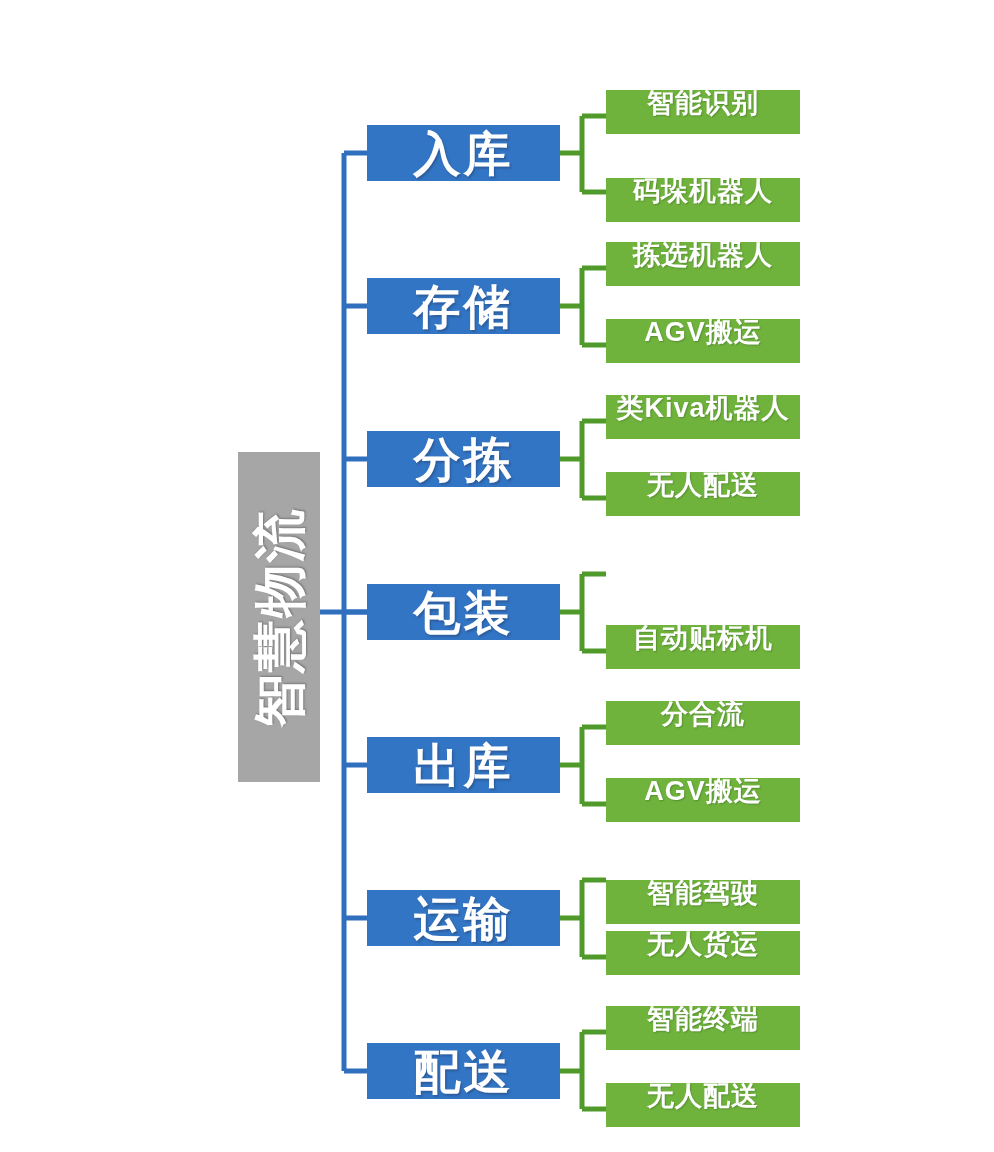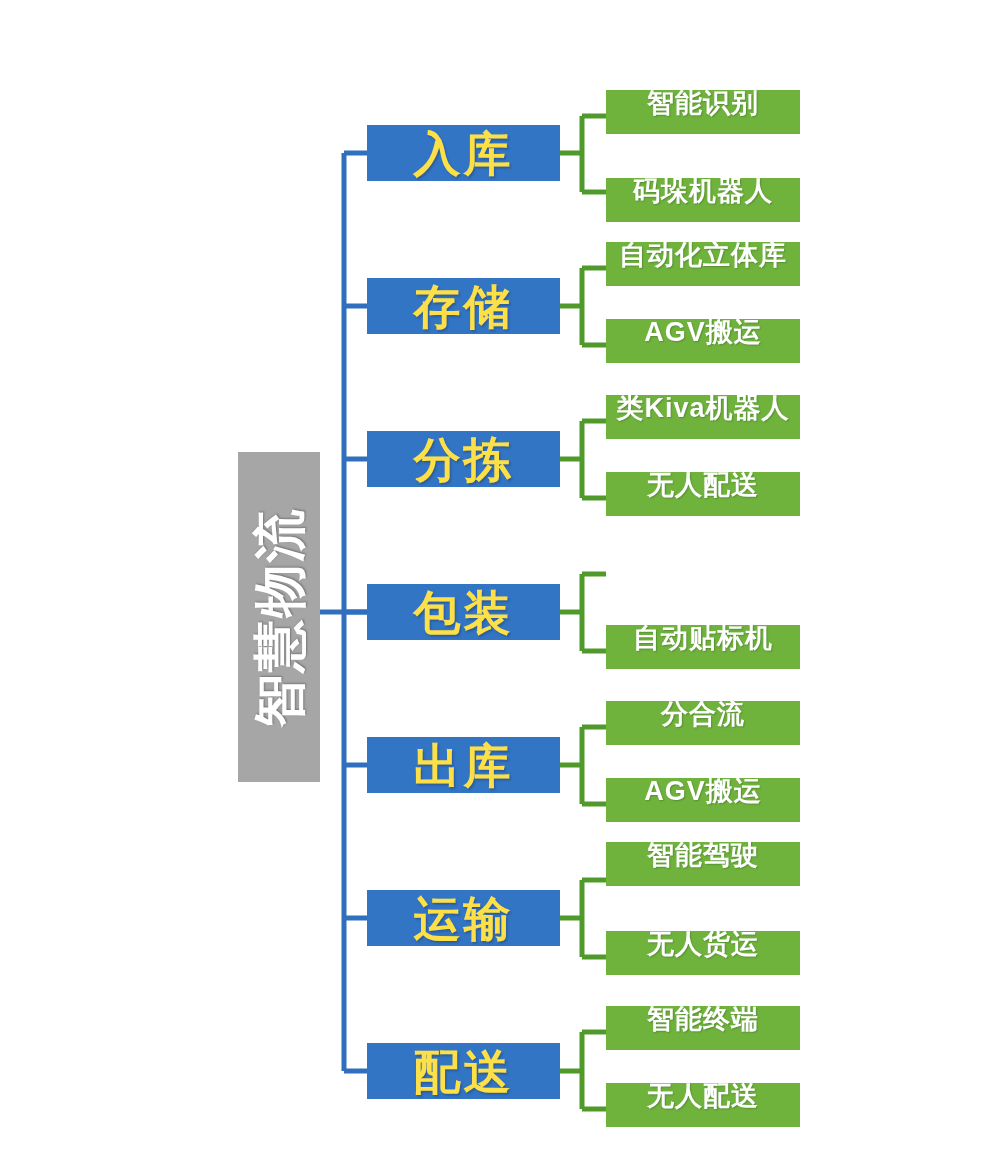--- a/index.html
+++ b/index.html
@@ -58,21 +58,21 @@
     left: 367px;
     width: 193px;
     height: 56px;
     background: #3275c4;
     box-sizing: border-box;
     display: flex;
     align-items: center;
     justify-content: center;
   }
   .l1-label {
-    color: #fde047;
+    color: #ffffff;
     font-size: 47px;
     font-weight: 700;
     line-height: 1;
     letter-spacing: 3px;
     white-space: nowrap;
     text-shadow: 1.5px 1.5px 2px rgba(40,70,120,0.5);
   }
 
   
   .l2-node {
@@ -181,21 +181,21 @@
   </div>
 
   <div class="l2-node" style="top:90px">
     <span class="l2-label">智能识别</span>
   </div>
   <div class="l2-node" style="top:178px">
     <span class="l2-label">码垛机器人</span>
   </div>
 
   <div class="l2-node" style="top:242px">
-    <span class="l2-label">自动化立体库</span>
+    <span class="l2-label">拣选机器人</span>
   </div>
   <div class="l2-node" style="top:319px">
     <span class="l2-label">AGV搬运</span>
   </div>
 
   <div class="l2-node" style="top:395px">
     <span class="l2-label">类Kiva机器人</span>
   </div>
   <div class="l2-node" style="top:472px">
     <span class="l2-label">无人配送</span>
@@ -205,21 +205,21 @@
     <span class="l2-label">自动贴标机</span>
   </div>
 
   <div class="l2-node" style="top:701px">
     <span class="l2-label">分合流</span>
   </div>
   <div class="l2-node" style="top:778px">
     <span class="l2-label">AGV搬运</span>
   </div>
 
-  <div class="l2-node" style="top:842px">
+  <div class="l2-node" style="top:880px">
     <span class="l2-label">智能驾驶</span>
   </div>
   <div class="l2-node" style="top:931px">
     <span class="l2-label">无人货运</span>
   </div>
 
   <div class="l2-node" style="top:1006px">
     <span class="l2-label">智能终端</span>
   </div>
   <div class="l2-node" style="top:1083px">

